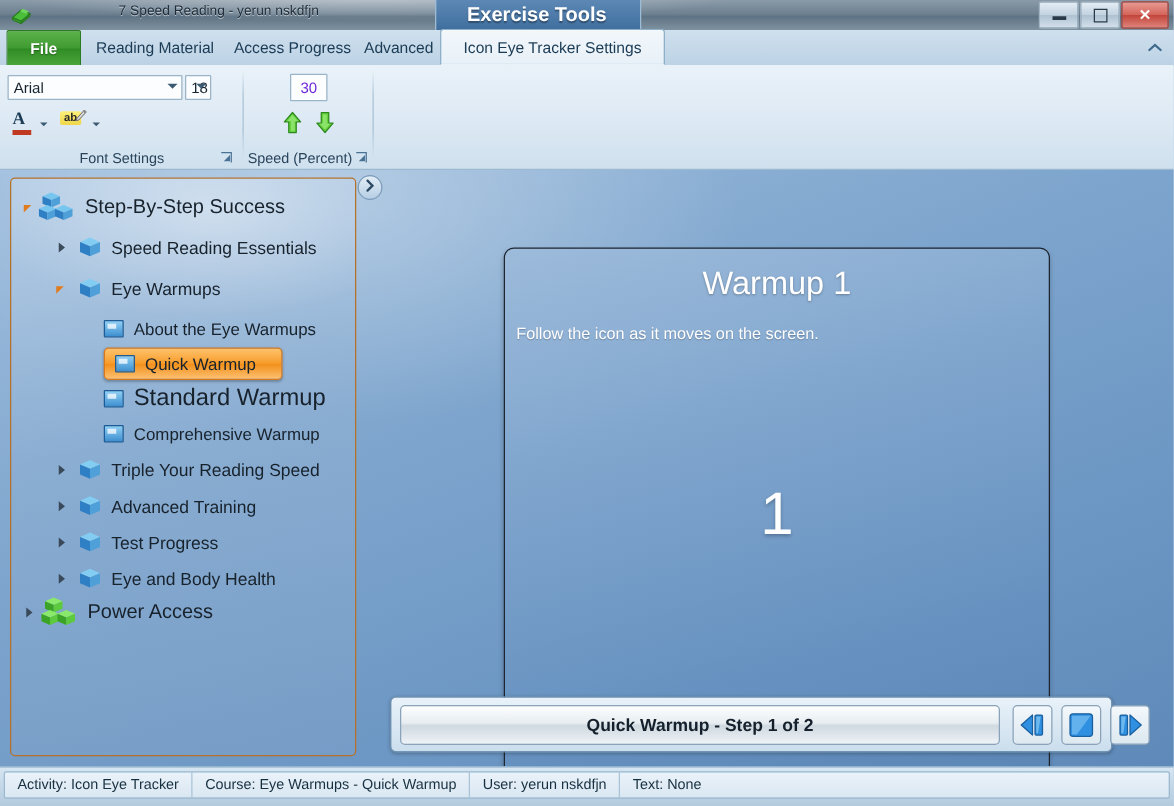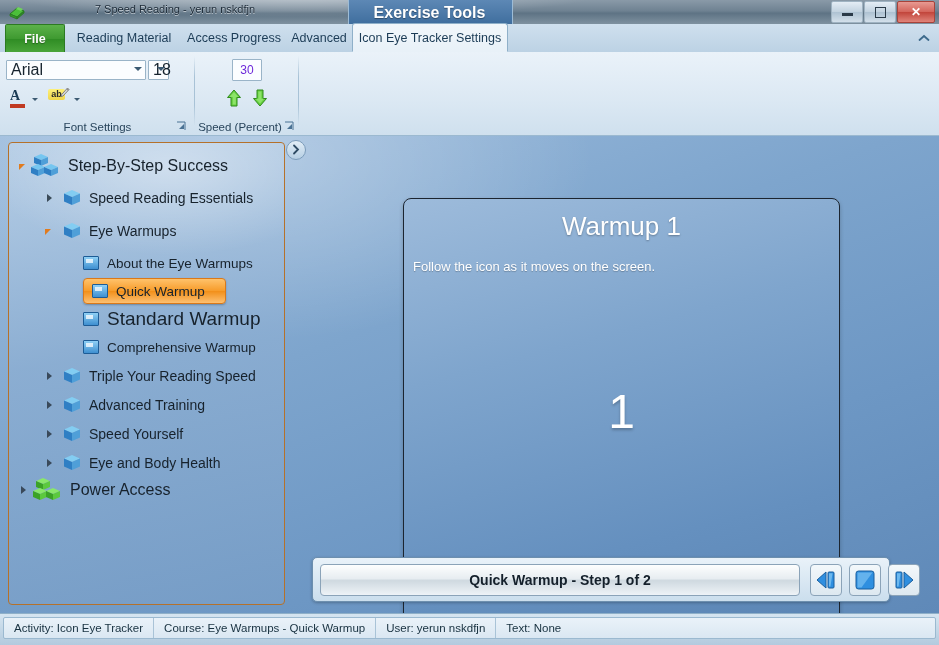--- a/index.html
+++ b/index.html
@@ -110,21 +110,21 @@
     position:absolute;bottom:3px;left:0;width:100%;text-align:center;
     font-size:11.5px;color:#29455c;white-space:nowrap;
   }
   .dlg-launch{
     position:absolute;bottom:4px;width:11px;height:11px;
     font-size:9px;color:#4a7294;cursor:pointer;line-height:11px;
   }
   .combo{
     position:absolute;height:20px;box-sizing:border-box;
     background:#fbfdff;border:1px solid #9ab4c8;border-radius:1px;
-    font-size:16px;color:#16232e;display:flex;align-items:center;
+    font-size:12px;color:#16232e;display:flex;align-items:center;
     padding-left:4px;cursor:pointer;
   }
   .combo .arr{
     position:absolute;right:3px;top:6px;
     width:0;height:0;border-left:4px solid transparent;border-right:4px solid transparent;
     border-top:4px solid #3c5a72;
   }
   .spinbox{
     position:absolute;height:22px;width:30px;box-sizing:border-box;
     background:#fbfdff;border:1px solid #9ab4c8;border-radius:1px;
@@ -312,21 +312,21 @@
         <span class="g">✕</span>
       </div>
     </div>
   </div>
 
   <div class="tabstrip">
     <div class="tab-file">File</div>
     <div class="tab" style="left:68px;width:112px;">Reading Material</div>
     <div class="tab" style="left:182px;width:104px;">Access Progress</div>
     <div class="tab" style="left:288px;width:62px;">Advanced</div>
-    <div class="tab active" style="left:352px;width:156px;">Icon Eye Tracker Settings</div>
+    <div class="tab active" style="left:352px;width:180px;">Icon Eye Tracker Settings</div>
     <div class="ribbon-collapse">
       <svg width="12" height="8" viewBox="0 0 12 8">
         <path d="M1.5 6 L6 2 L10.5 6" stroke="#3d6a8c" stroke-width="1.8" fill="none" stroke-linecap="round"></path>
       </svg>
     </div>
   </div>
 
   <div class="ribbon">
 
     <div class="rgroup" style="left:0;width:195px;">
@@ -497,21 +497,21 @@
         <span class="tw">
             <i class="arrow-r"></i>
           </span>
         <span class="cubes" style="width:22px;height:20px;margin-left:4px;">
           <svg width="22" height="20" viewBox="0 0 22 20">
             <path d="M11 2 L19 5.5 L11 9 L3 5.5 Z" fill="#83cdf2"></path>
             <path d="M3 5.5 L11 9 L11 17 L3 13.5 Z" fill="#2f7fc4"></path>
             <path d="M19 5.5 L19 13.5 L11 17 L11 9 Z" fill="#4f9fd8"></path>
           </svg>
         </span>
-        <span class="lbl" style="font-size:14px;margin-left:6px;">Speed Yourself</span>
+        <span class="lbl" style="font-size:14px;margin-left:6px;">Test Progress</span>
       </div>
 
       <div class="tnode" style="left:34px;top:307px;">
         <span class="tw">
             <i class="arrow-r"></i>
           </span>
         <span class="cubes" style="width:22px;height:20px;margin-left:4px;">
           <svg width="22" height="20" viewBox="0 0 22 20">
             <path d="M11 2 L19 5.5 L11 9 L3 5.5 Z" fill="#83cdf2"></path>
             <path d="M3 5.5 L11 9 L11 17 L3 13.5 Z" fill="#2f7fc4"></path>

